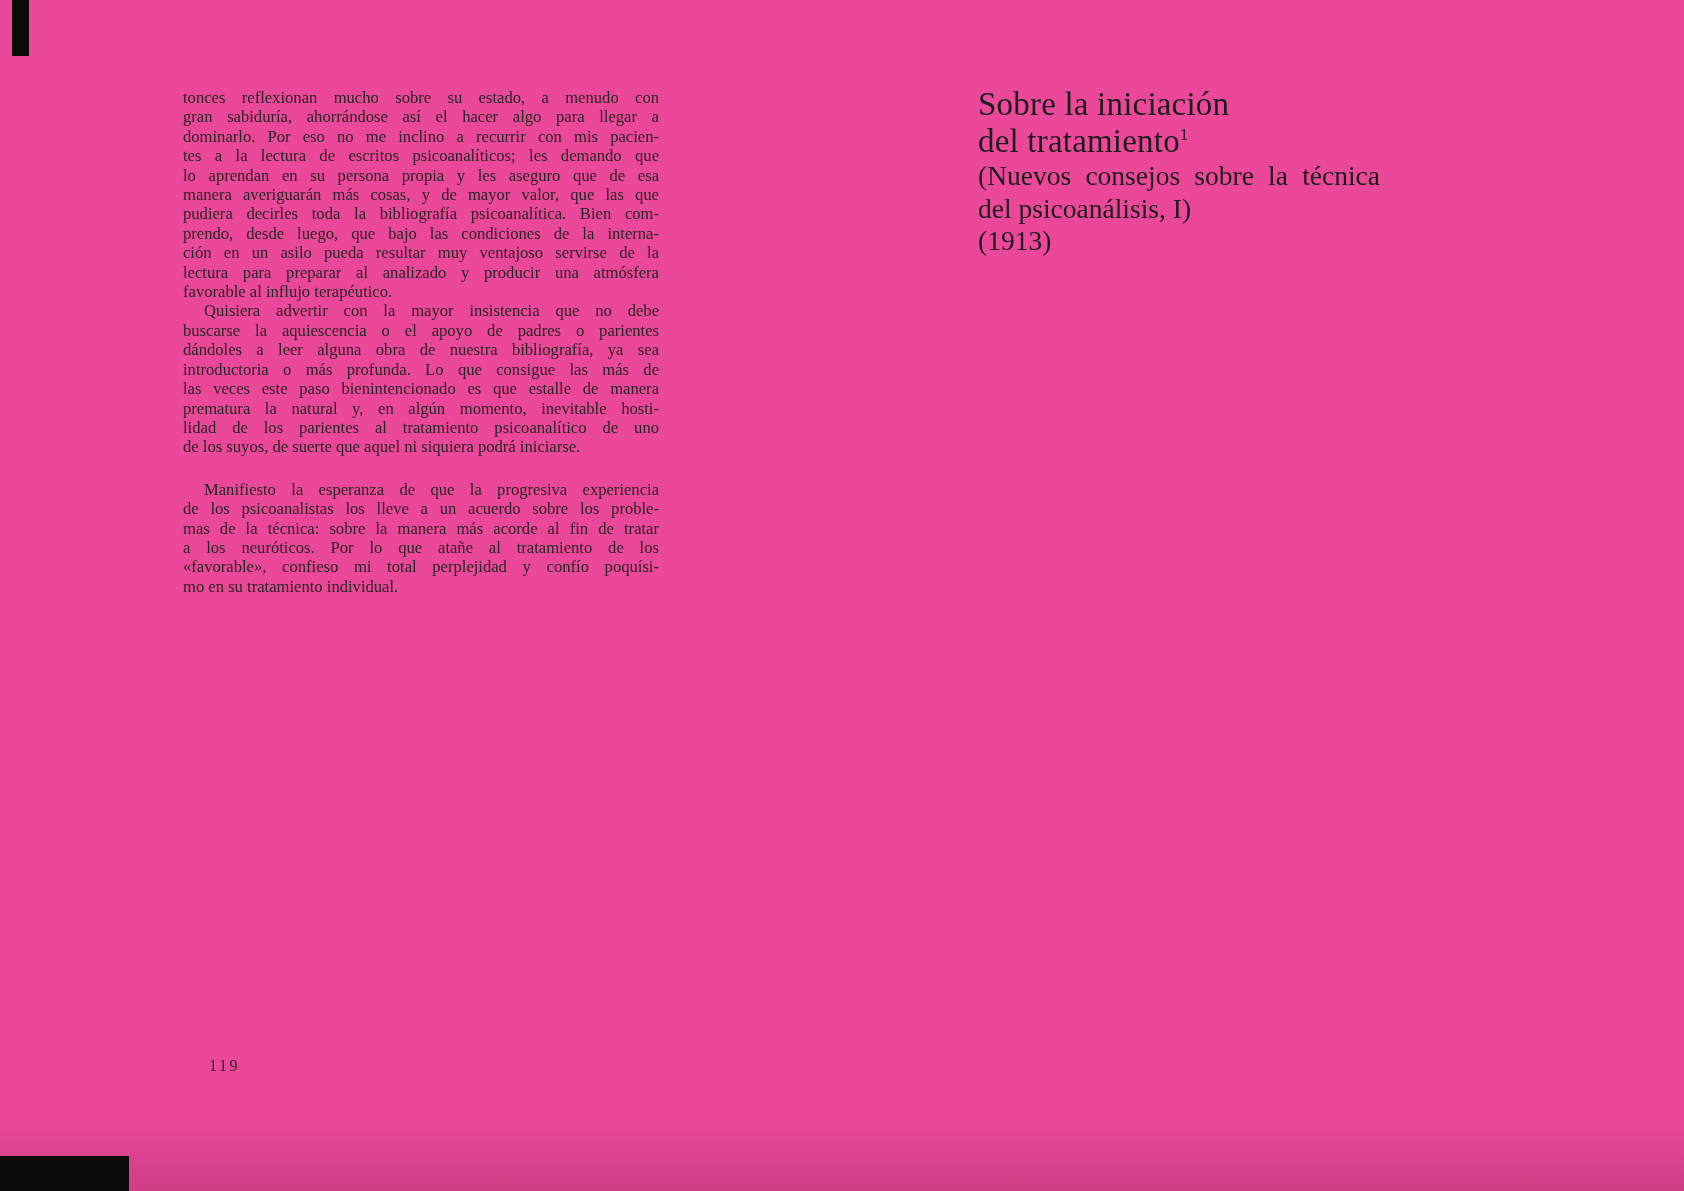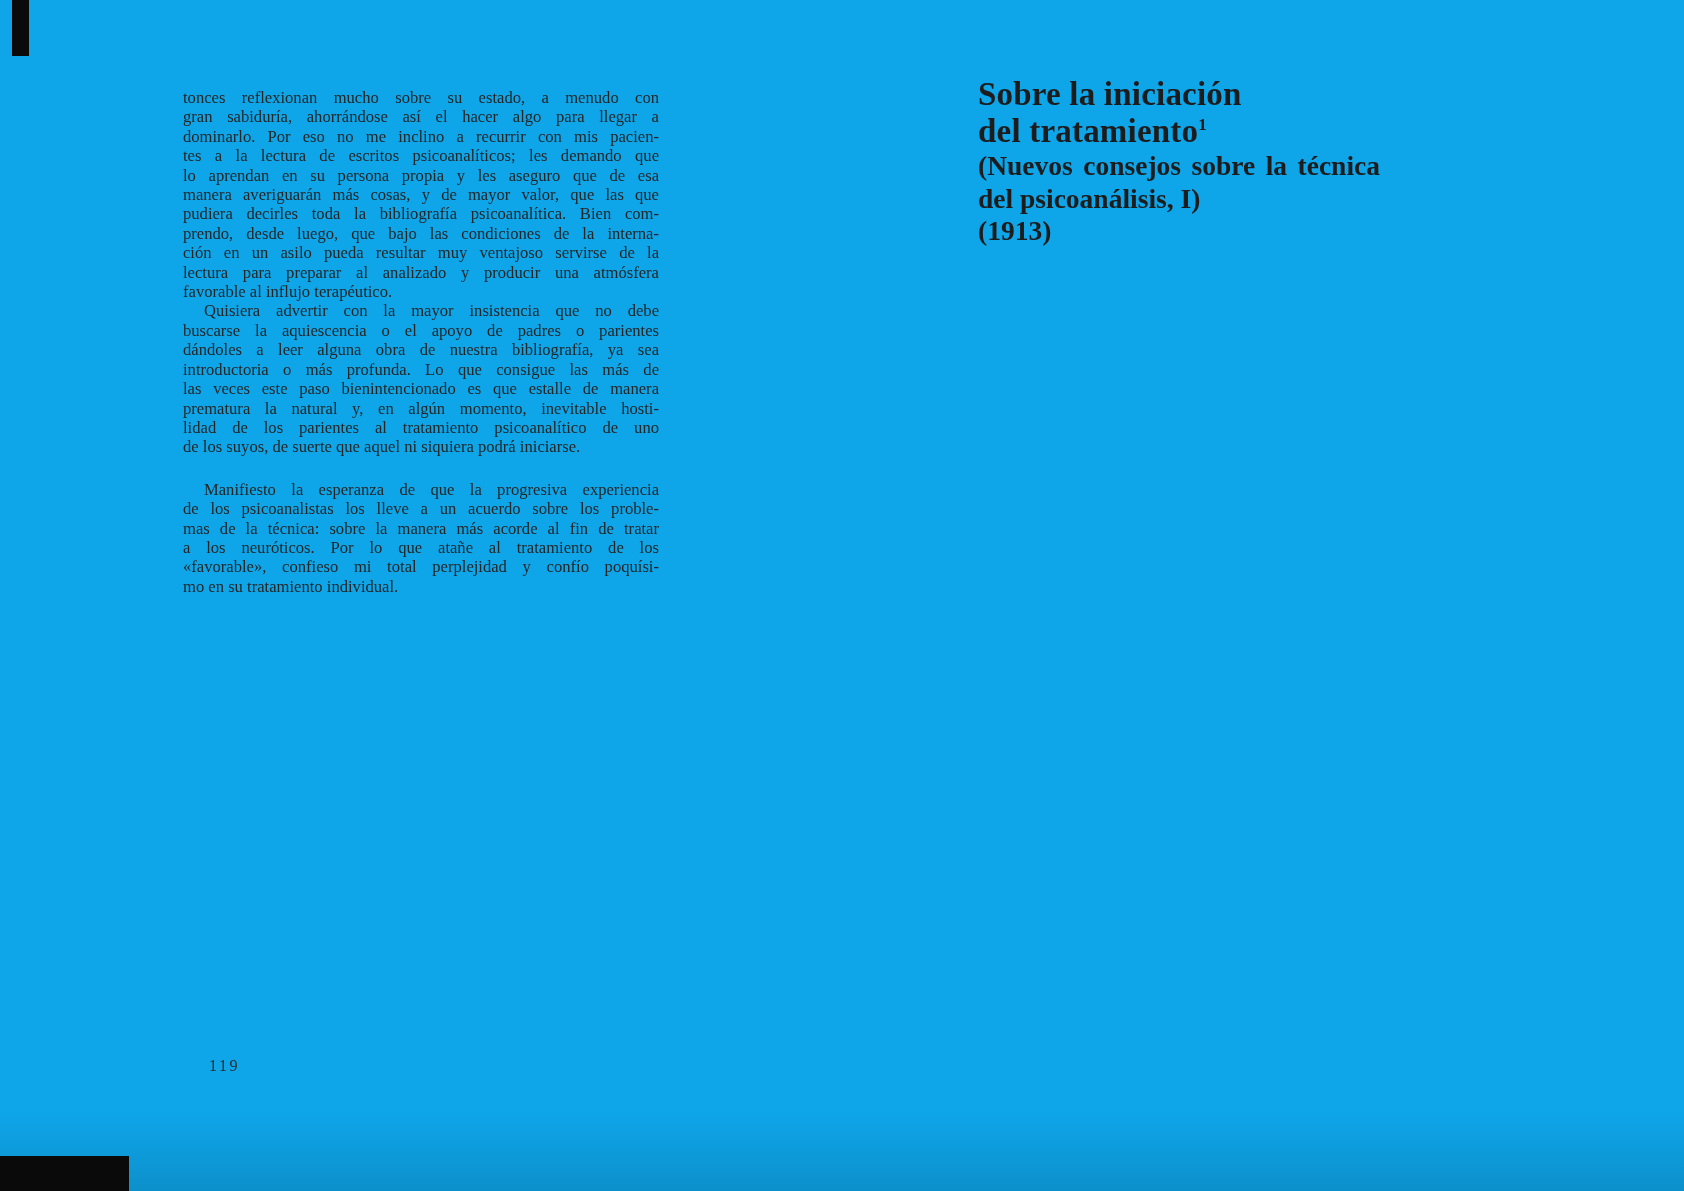--- a/index.html
+++ b/index.html
@@ -4,21 +4,21 @@
 <style>
   html, body {
     margin: 0;
     padding: 0;
     background: #ffffff;
   }
   .scan {
     position: relative;
     width: 1684px;
     height: 1191px;
-    background: #0ea5e9;
+    background: #ec4899;
     overflow: hidden;
     font-family: "Liberation Serif", "DejaVu Serif", serif;
     color: #242424;
   }
 
   
   .body-text {
     position: absolute;
     left: 183px;
     top: 88px;
@@ -42,24 +42,23 @@
     font-size: 16px;
     letter-spacing: 2.5px;
     color: #2a2a2a;
     text-align: right;
   }
 
   
   .title-block {
     position: absolute;
     left: 978px;
-    top: 76px;
+    top: 86px;
     width: 430px;
     color: #1c1c1c;
-    font-weight: bold;
   }
   .title-line {
     font-size: 33px;
     line-height: 37px;
     letter-spacing: 0.2px;
   }
   .title-line sup {
     font-size: 17px;
     vertical-align: super;
     line-height: 0;

